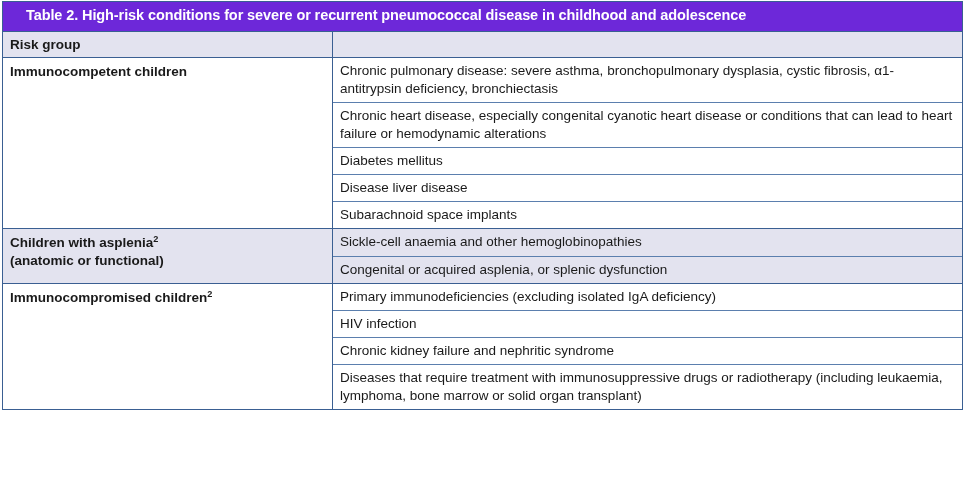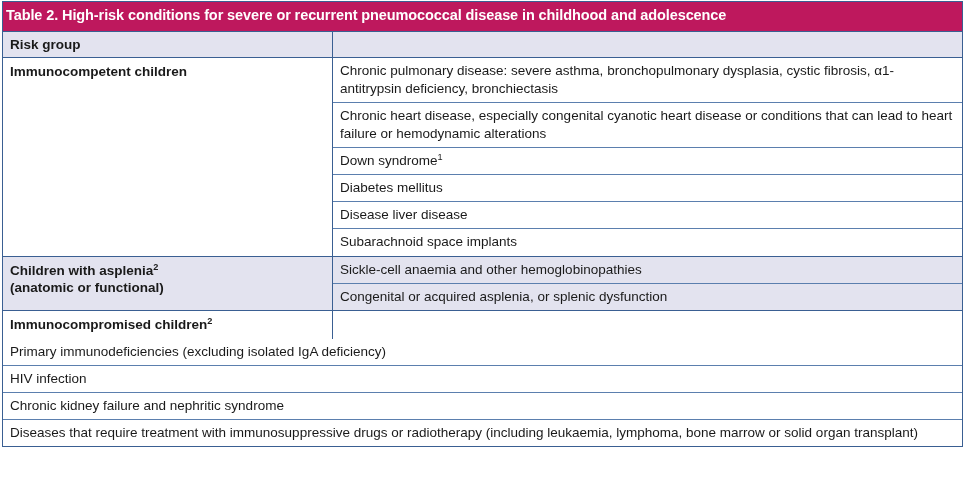--- a/index.html
+++ b/index.html
@@ -17,26 +17,26 @@
 
   .table-wrap {
     width: 961px;
     margin: 1px 0 0 2px;
     border: 1px solid #3a5f92;
     box-sizing: border-box;
   }
 
   
   .title-bar {
-    background: #be185d;
+    background: #6d28d9;
     color: #ffffff;
     font-weight: bold;
     font-size: 14.5px;
     line-height: 1.1;
-    padding: 6px 0 7px 3px;
+    padding: 6px 0 7px 23px;
     border-bottom: 1px solid #3a5f92;
     white-space: nowrap;
     letter-spacing: -0.1px;
   }
 
   
   .row {
     display: flex;
     align-items: stretch;
     width: 100%;
@@ -71,21 +71,21 @@
     padding-bottom: 5px;
   }
 
   
   .group {
     display: flex;
     width: 100%;
     box-sizing: border-box;
     border-bottom: 1px solid #3a5f92;
   }
-  .group:last-child { border-bottom: none; flex-direction: column; }
+  .group:last-child { border-bottom: none; }
 
   .group-label {
     width: 330px;
     min-width: 330px;
     box-sizing: border-box;
     border-right: 1px solid #3a5f92;
     padding: 5px 6px 5px 7px;
     font-weight: bold;
     font-size: 13.5px;
     line-height: 1.32;
@@ -124,21 +124,20 @@
   <div class="row row-head">
     <div class="col-left">Risk group</div>
   </div>
 
   <div id="groups-container">
       <div class="group">
         <div class="group-label"><span>Immunocompetent children</span></div>
         <div class="group-conditions">
           <div class="cond"><span>Chronic pulmonary disease: severe asthma, bronchopulmonary dysplasia, cystic fibrosis, α1-antitrypsin deficiency, bronchiectasis</span></div>
           <div class="cond"><span>Chronic heart disease, especially congenital cyanotic heart disease or conditions that can lead to heart failure or hemodynamic alterations</span></div>
-          <div class="cond"><span>Down syndrome</span><sup>1</sup></div>
           <div class="cond"><span>Diabetes mellitus</span></div>
           <div class="cond"><span>Disease liver disease</span></div>
           <div class="cond"><span>Subarachnoid space implants</span></div>
         </div>
       </div>
       <div class="group shaded">
         <div class="group-label"><span>Children with asplenia</span><sup>2</sup><br><span>(anatomic or functional)</span></div>
         <div class="group-conditions">
           <div class="cond"><span>Sickle-cell anaemia and other hemoglobinopathies</span></div>
           <div class="cond"><span>Congenital or acquired asplenia, or splenic dysfunction</span></div>

